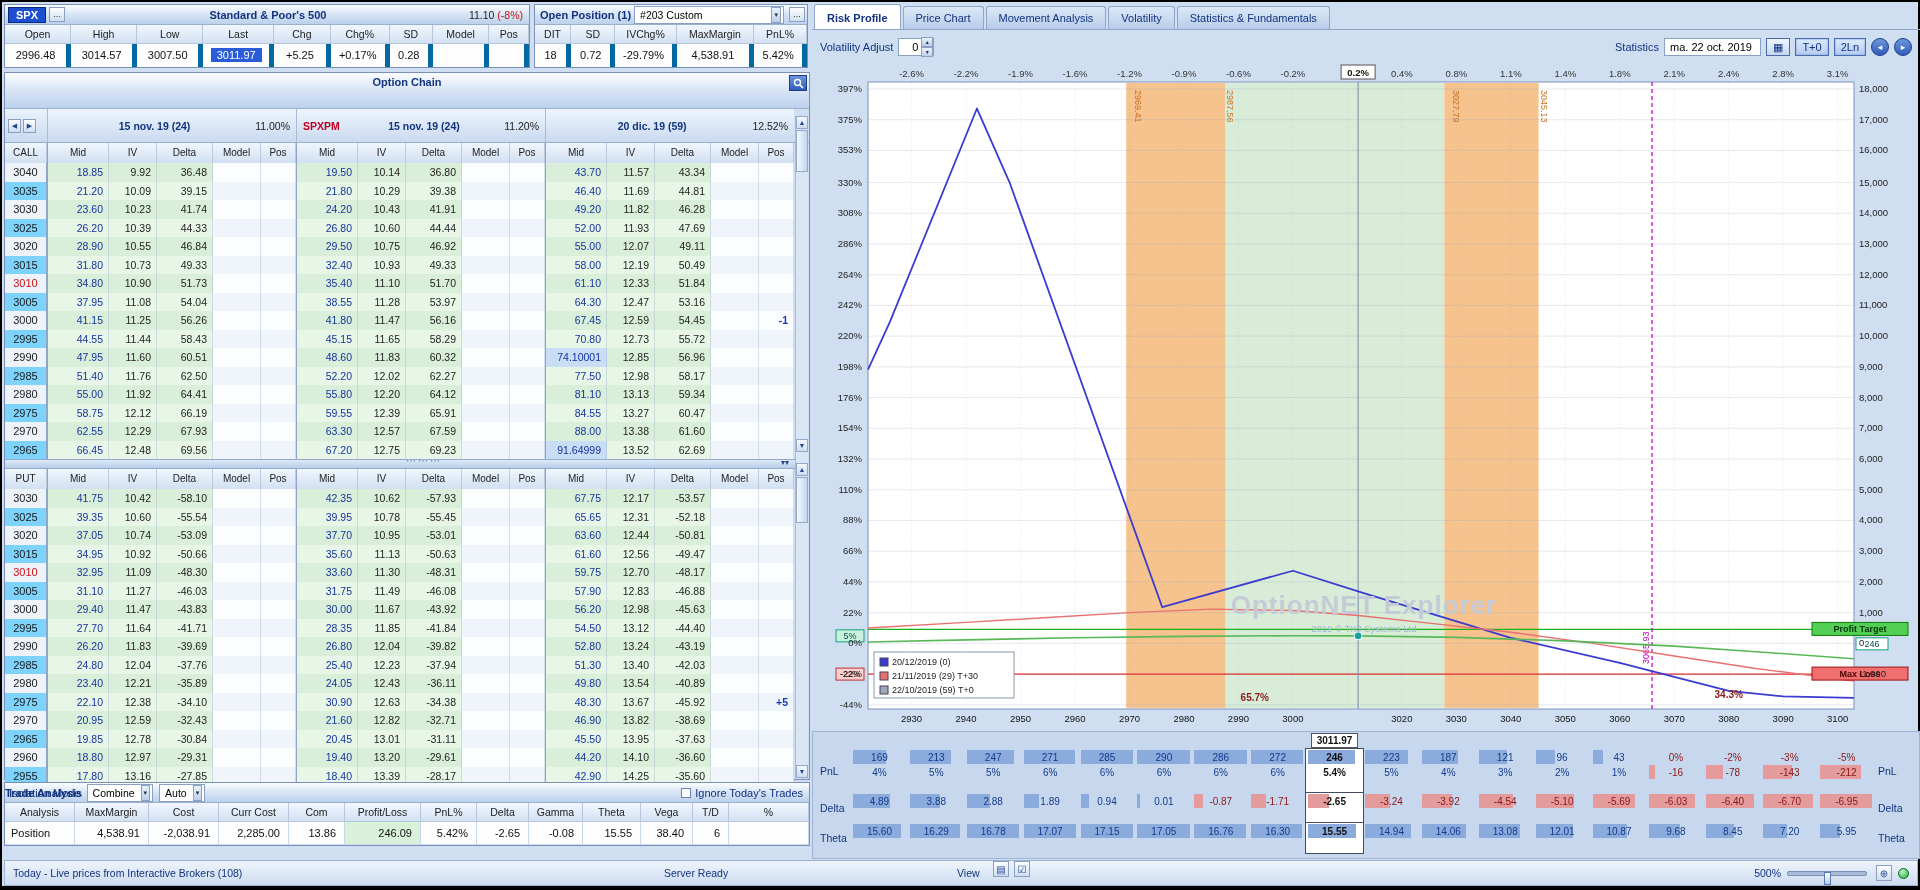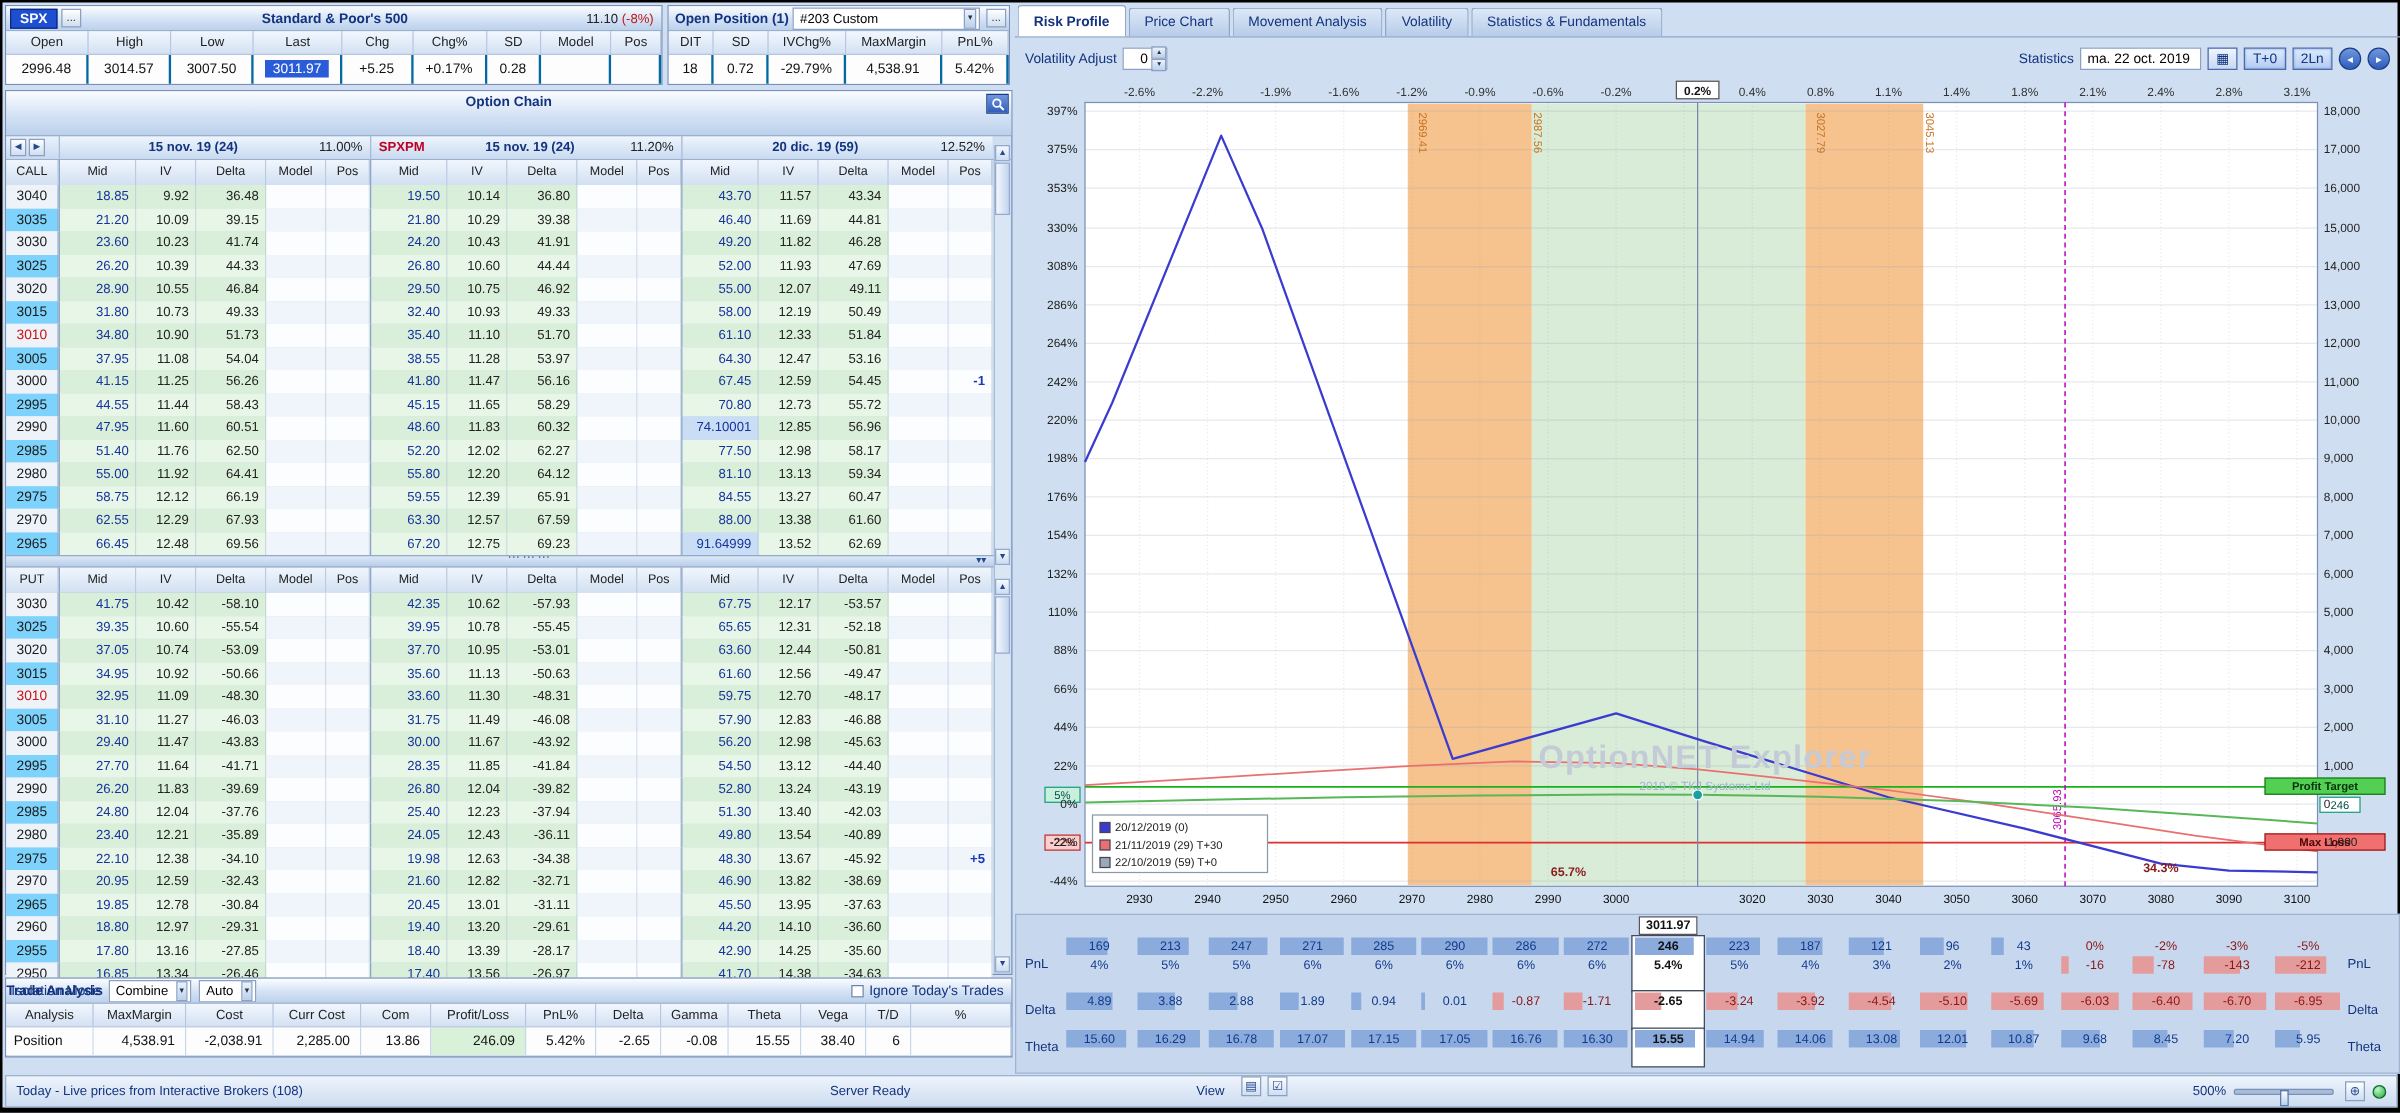--- a/index.html
+++ b/index.html
@@ -20,32 +20,32 @@
   .red { color:#c01818; }
   .blue { color:#1738b8; }
   .ocombo { background:#fff; border:1px solid #8aa0c4; font-size:10.5px; line-height:14px; padding:0 2px 0 5px; margin:0 3px; display:inline-flex; align-items:center; }
   .ocombo .dd { display:inline-block; margin-left:6px; background:linear-gradient(#eaf2fc,#bcd0ea); border:1px solid #8aa0c4; font-size:7px; padding:0 2px; color:#234; }
 
   
   #quote-panel { left:2px; top:2px; width:526px; height:64px; }
   .qgrid { display:grid; grid-template-columns:1.12fr 1.12fr 1.12fr 1.2fr 0.96fr 1fr 0.73fr 0.96fr 0.67fr; }
   .qh { background:linear-gradient(#f2f7fe,#d3e1f3); border-right:1px solid #b6c6dd; border-bottom:1px solid #b6c6dd;
     color:#222; text-align:center; line-height:18px; font-size:10.5px; }
-  .qv { line-height:23px; text-align:center; border-right:2px solid #0369a1; background:#fdfdfe; font-size:11px; color:#111; }
+  .qv { line-height:23px; text-align:center; border-right:5px solid #0369a1; background:#fdfdfe; font-size:11px; color:#111; }
   .lastpill { background:#2b5cd8; color:#fff; padding:1px 6px; }
 
   
   #open-position-panel { left:532px; top:2px; width:274px; height:64px; }
   #open-position-panel .ptitle { margin-left:5px; }
   .ogrid { display:grid; grid-template-columns:0.65fr 0.8fr 1.1fr 1.4fr 0.95fr; }
 
   
   #option-chain-panel { left:2px; top:70px; width:806px; height:708px; }
   .search-btn { position:absolute; right:2px; top:2px; width:18px; height:16px; background:linear-gradient(#6f97dd,#2f5cba); border:1px solid #1a3c88; display:flex; align-items:center; justify-content:center; }
-  .exp-row { display:flex; height:19px; border-bottom:1px solid #9ab0cc; }
+  .exp-row { display:flex; height:34px; border-bottom:1px solid #9ab0cc; }
   .exp-nav { width:42px; display:flex; align-items:center; padding-left:2px; background:linear-gradient(#eaf2fc,#c9daf0); }
   .exp-nav .mini-btn { width:13px; height:14px; margin:0 1px; font-size:7px; line-height:12px; color:#23498e; }
   .exp-sec { width:249px; display:flex; align-items:center; background:linear-gradient(#eef5fd,#c9daf0); border-left:1px solid #a8bcd8;
     font-size:10.5px; color:#13337f; font-weight:bold; padding:0 6px; }
   .exp-sec .xlabel { flex:1; text-align:center; }
   .exp-sec .xiv { font-weight:normal; color:#222; }
   .exp-pre { color:#c00020; margin-right:4px; }
   .chainrow { display:grid; grid-template-columns:42px 62px 48px 56px 48px 35px 62px 48px 56px 48px 35px 62px 48px 56px 48px 35px;
     width:789px; height:18.5px; line-height:18.5px; }
   .chainhead { height:20px; line-height:20px; }
@@ -752,21 +752,21 @@
           <div class="cc c-model"></div>
           <div class="cc c-pos"></div>
         </div>
         <div class="chainrow alt">
           <div class="c-strike">2975</div>
           <div class="cc c-mid gsep">22.10</div>
           <div class="cc c-iv">12.38</div>
           <div class="cc c-delta">-34.10</div>
           <div class="cc c-model"></div>
           <div class="cc c-pos"></div>
-          <div class="cc c-mid gsep">19.98</div>
+          <div class="cc c-mid gsep">30.90</div>
           <div class="cc c-iv">12.63</div>
           <div class="cc c-delta">-34.38</div>
           <div class="cc c-model"></div>
           <div class="cc c-pos"></div>
           <div class="cc c-mid gsep">48.30</div>
           <div class="cc c-iv">13.67</div>
           <div class="cc c-delta">-45.92</div>
           <div class="cc c-model"></div>
           <div class="cc c-pos posval">+5</div>
         </div>

